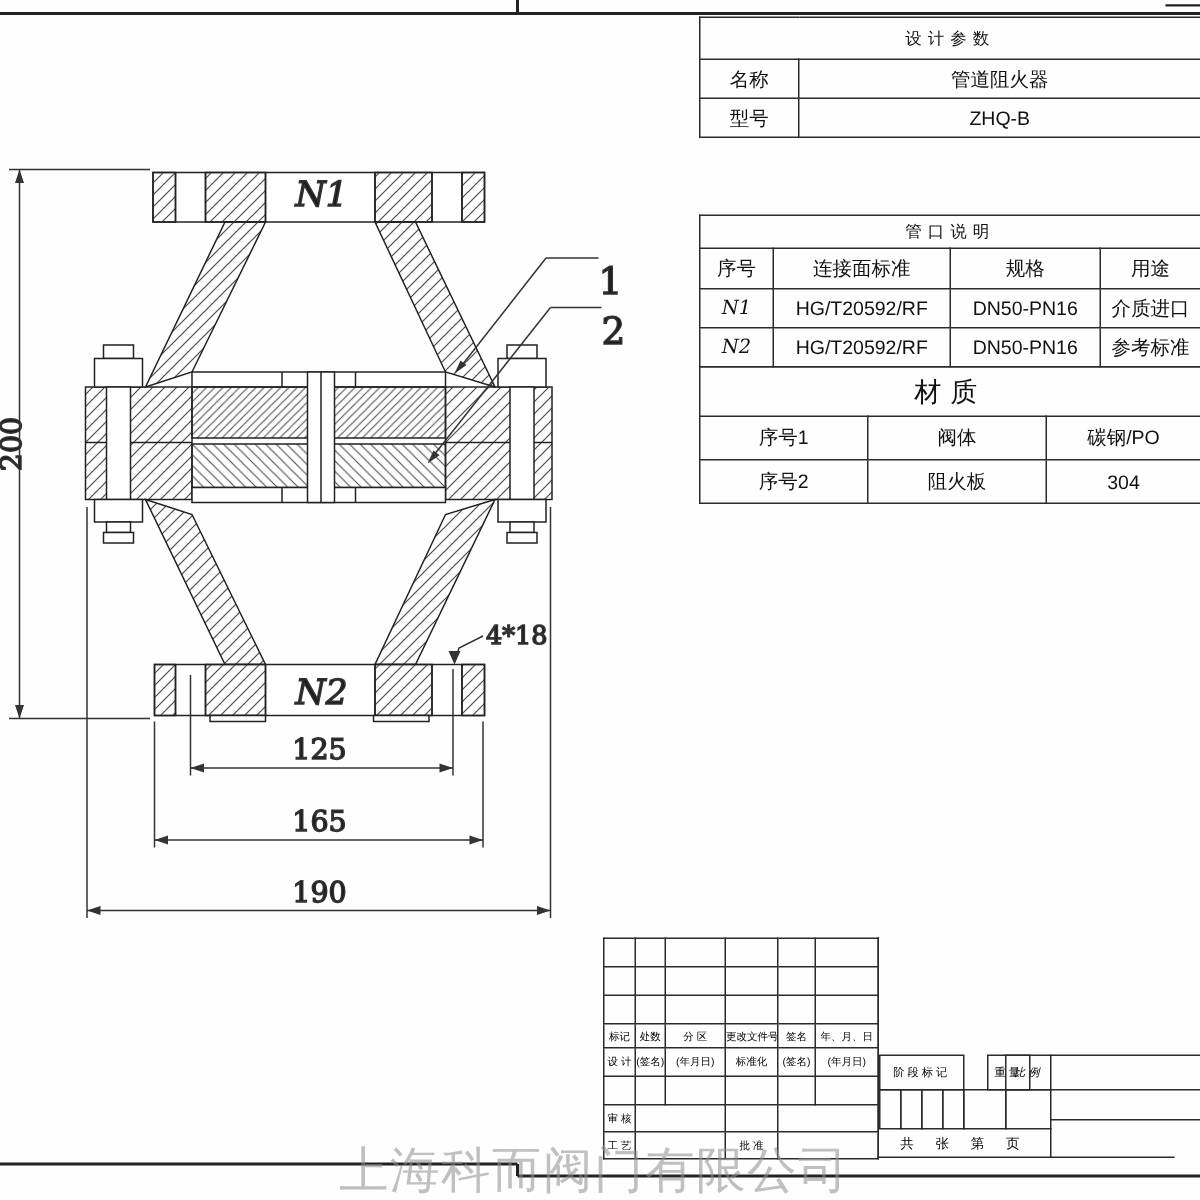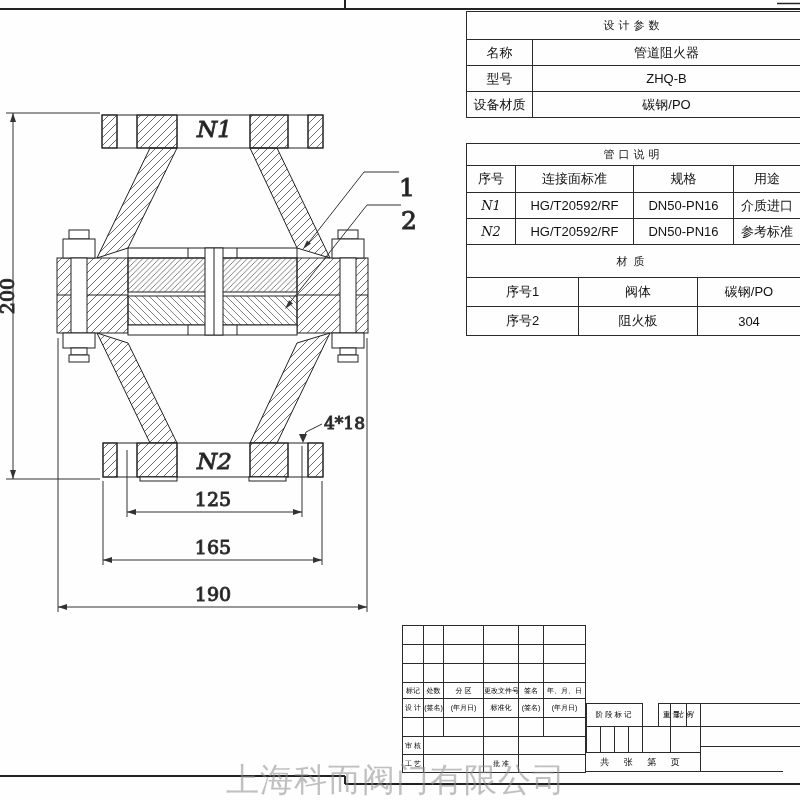--- a/index.html
+++ b/index.html
@@ -8,21 +8,21 @@
   svg text{font-family:"DejaVu Serif",serif;fill:#1c1c1c;}
   .dimtxt{font-size:19px;}
   .notetxt{font-size:17px;}
   .callouttxt{font-size:25px;}
   .noztxt{font-size:23px;font-style:italic;}
   .abs{position:absolute;}
   table{border-collapse:collapse;table-layout:fixed;}
   td{border:1px solid #2b2b2b;text-align:center;vertical-align:middle;padding:0;
      overflow:hidden;white-space:nowrap;font-size:13px;color:#111;}
   .tbl-title{font-size:11px;letter-spacing:4px;font-family:Liberation Mono, monospace;}
-  .mat-title{font-size:11px;letter-spacing:6px;}
+  .mat-title{font-size:18px;letter-spacing:6px;}
   .noz{font-family:"DejaVu Serif",serif;font-style:italic;font-size:13px;}
   .tb td{font-size:7px;color:#000;}
   .tb-cell{position:absolute;box-sizing:border-box;font-size:7.5px;color:#000;
            display:flex;align-items:center;justify-content:center;}
   #watermark{position:absolute;left:226px;top:758px;font-size:33px;letter-spacing:1px;
              color:#8f8f8f;opacity:0.55;z-index:6;font-family:"Liberation Sans",sans-serif;}
   .z2{z-index:2;}
 </style>
 </head>
 <body>
@@ -204,24 +204,20 @@
           <td colspan="2" class="tbl-title">设计参数</td>
         </tr>
     <tr style="height:26px">
       <td>名称</td>
       <td>管道阻火器</td>
         </tr>
     <tr style="height:26px">
       <td>型号</td>
       <td>ZHQ-B</td>
         </tr>
-    <tr style="height:26px">
-      <td>设备材质</td>
-      <td>碳钢/PO</td>
-        </tr>
   </tbody>
     </table>
 
   <table class="abs z2" style="left:466px;top:143px;width:334px">
     <colgroup>
         <col style="width:49px">
         <col style="width:118px">
         <col style="width:100px">
         <col style="width:67px">
       </colgroup>

